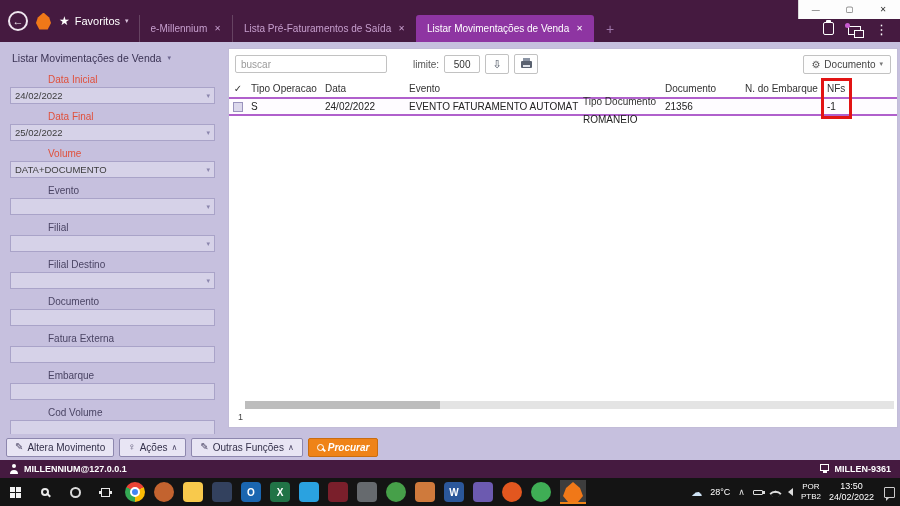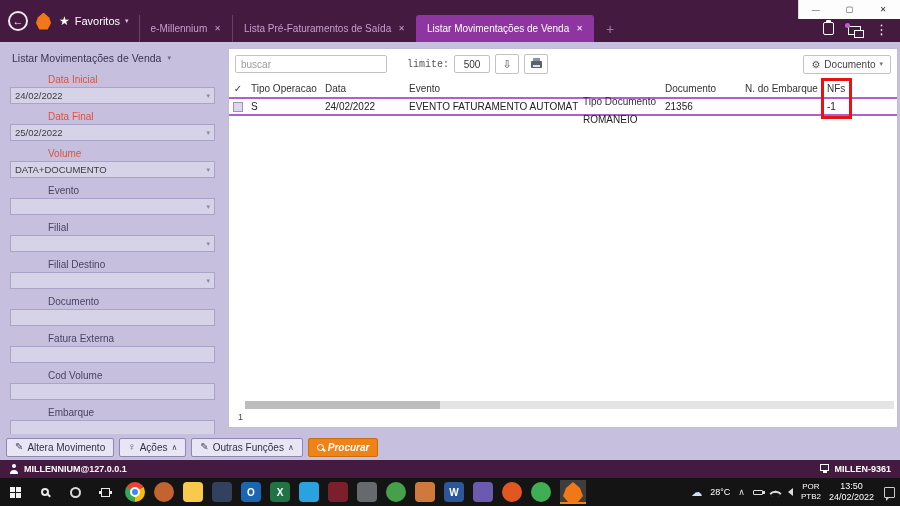--- a/index.html
+++ b/index.html
@@ -40,21 +40,21 @@
   .flabel { font-size:10px; color:#4a4464; margin:0 0 2px 1px;padding-left:37px; }
   .flabel.accent { color:#e0503c; }
   .fcontrol { height:17px; background:#d6d2e8; border:1px solid #a9a3c8; display:flex; align-items:center; justify-content:space-between; padding:0 4px; font-size:9.5px; color:#3c3c3c; white-space:nowrap; overflow:hidden; }
   .fchev { font-size:7px; color:#8b85ad; }
 
   
   .main { flex:1; margin:6px 2px 6px 4px; background:#fff; border:1px solid #c2bcd8; display:flex; flex-direction:column; overflow:hidden; }
   .toolbar { display:flex; align-items:center; gap:5px; padding:5px 6px 4px 6px; }
   .search-input { width:152px; height:18px; border:1px solid #c2c2c2; border-radius:2px; font-size:10px; padding:0 5px; color:#333; outline:none; font-family:inherit; }
   .search-input::placeholder { color:#9a9a9a; }
-  .limit-label { font-size:10px; color:#555; margin-left:15px;font-family:Liberation Mono, monospace; }
+  .limit-label { font-size:10px; color:#555; margin-left:21px; }
   .limit-input { width:36px; height:18px; border:1px solid #c2c2c2; border-radius:2px; font-size:10px; text-align:center; color:#333; outline:none; font-family:inherit; }
   .tb-btn { width:24px; height:20px; border:1px solid #c2c2c2; border-radius:2px; background:#fff; display:flex; align-items:center; justify-content:center; }
   .export-ic { font-size:11px; color:#4a5260; line-height:1; }
   .printer { width:11px; height:7px; background:#5a6270; border-radius:1px; position:relative; }
   .printer::before { content:""; position:absolute; top:-3px; left:2px; width:7px; height:3px; background:#8a93a3; }
   .printer::after { content:""; position:absolute; bottom:1px; left:2px; width:7px; height:2px; background:#dfe3ea; }
   .config-btn { margin-left:auto; height:19px; border:1px solid #c2c2c2; border-radius:2px; background:#fdfdfd; display:flex; align-items:center; gap:4px; padding:0 7px; font-size:10px; color:#444; }
   .config-btn .gear { font-size:10px; color:#555; }
   .config-btn .chev { font-size:7px; color:#777; }
 
@@ -223,27 +223,27 @@
           <span></span>
         </div>
       </div>
       <div class="field">
         <div class="flabel">Fatura Externa</div>
         <div class="fcontrol">
           <span></span>
         </div>
       </div>
       <div class="field">
+        <div class="flabel">Embarque</div>
+        <div class="fcontrol">
+          <span></span>
+        </div>
+      </div>
+      <div class="field">
         <div class="flabel">Cod Volume</div>
-        <div class="fcontrol">
-          <span></span>
-        </div>
-      </div>
-      <div class="field">
-        <div class="flabel">Embarque</div>
         <div class="fcontrol">
           <span></span>
         </div>
       </div>
     </aside>
 
     <main class="main">
       <div class="toolbar">
         <input class="search-input" placeholder="buscar" style="">
         <span class="limit-label">limite:</span>

